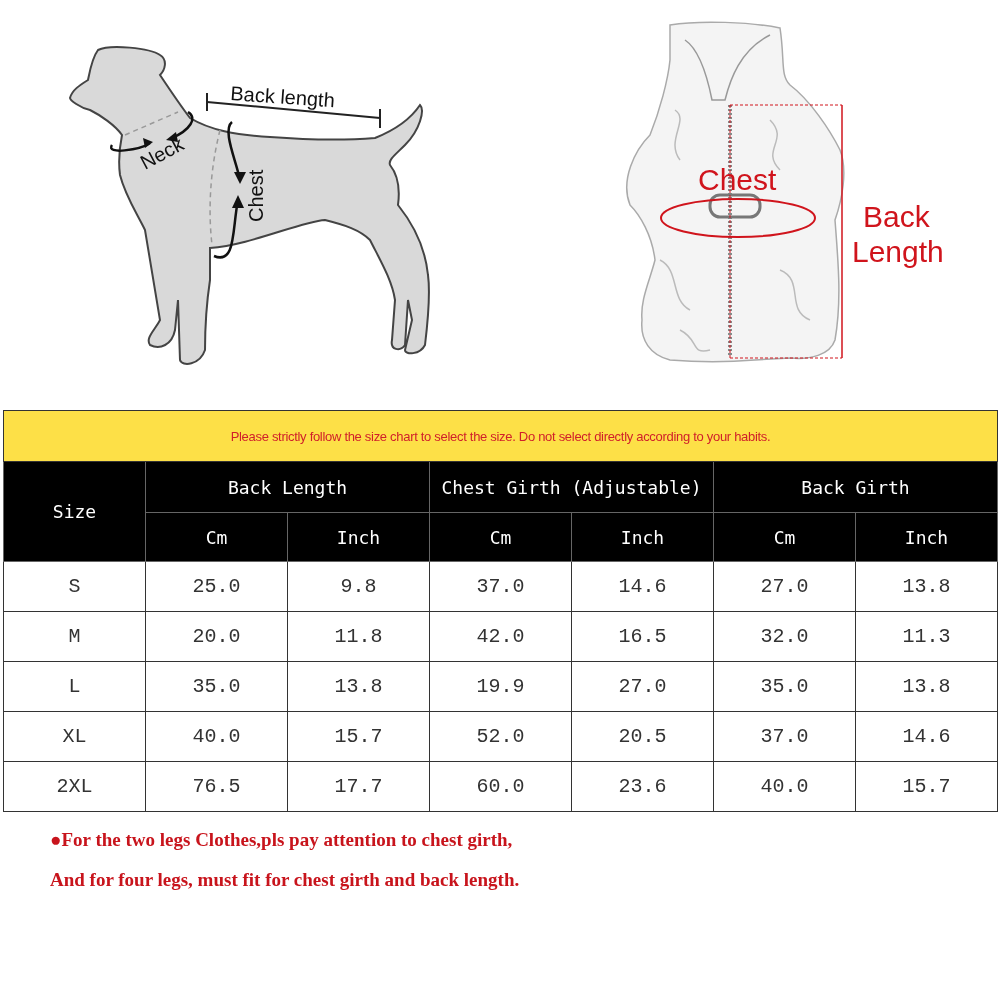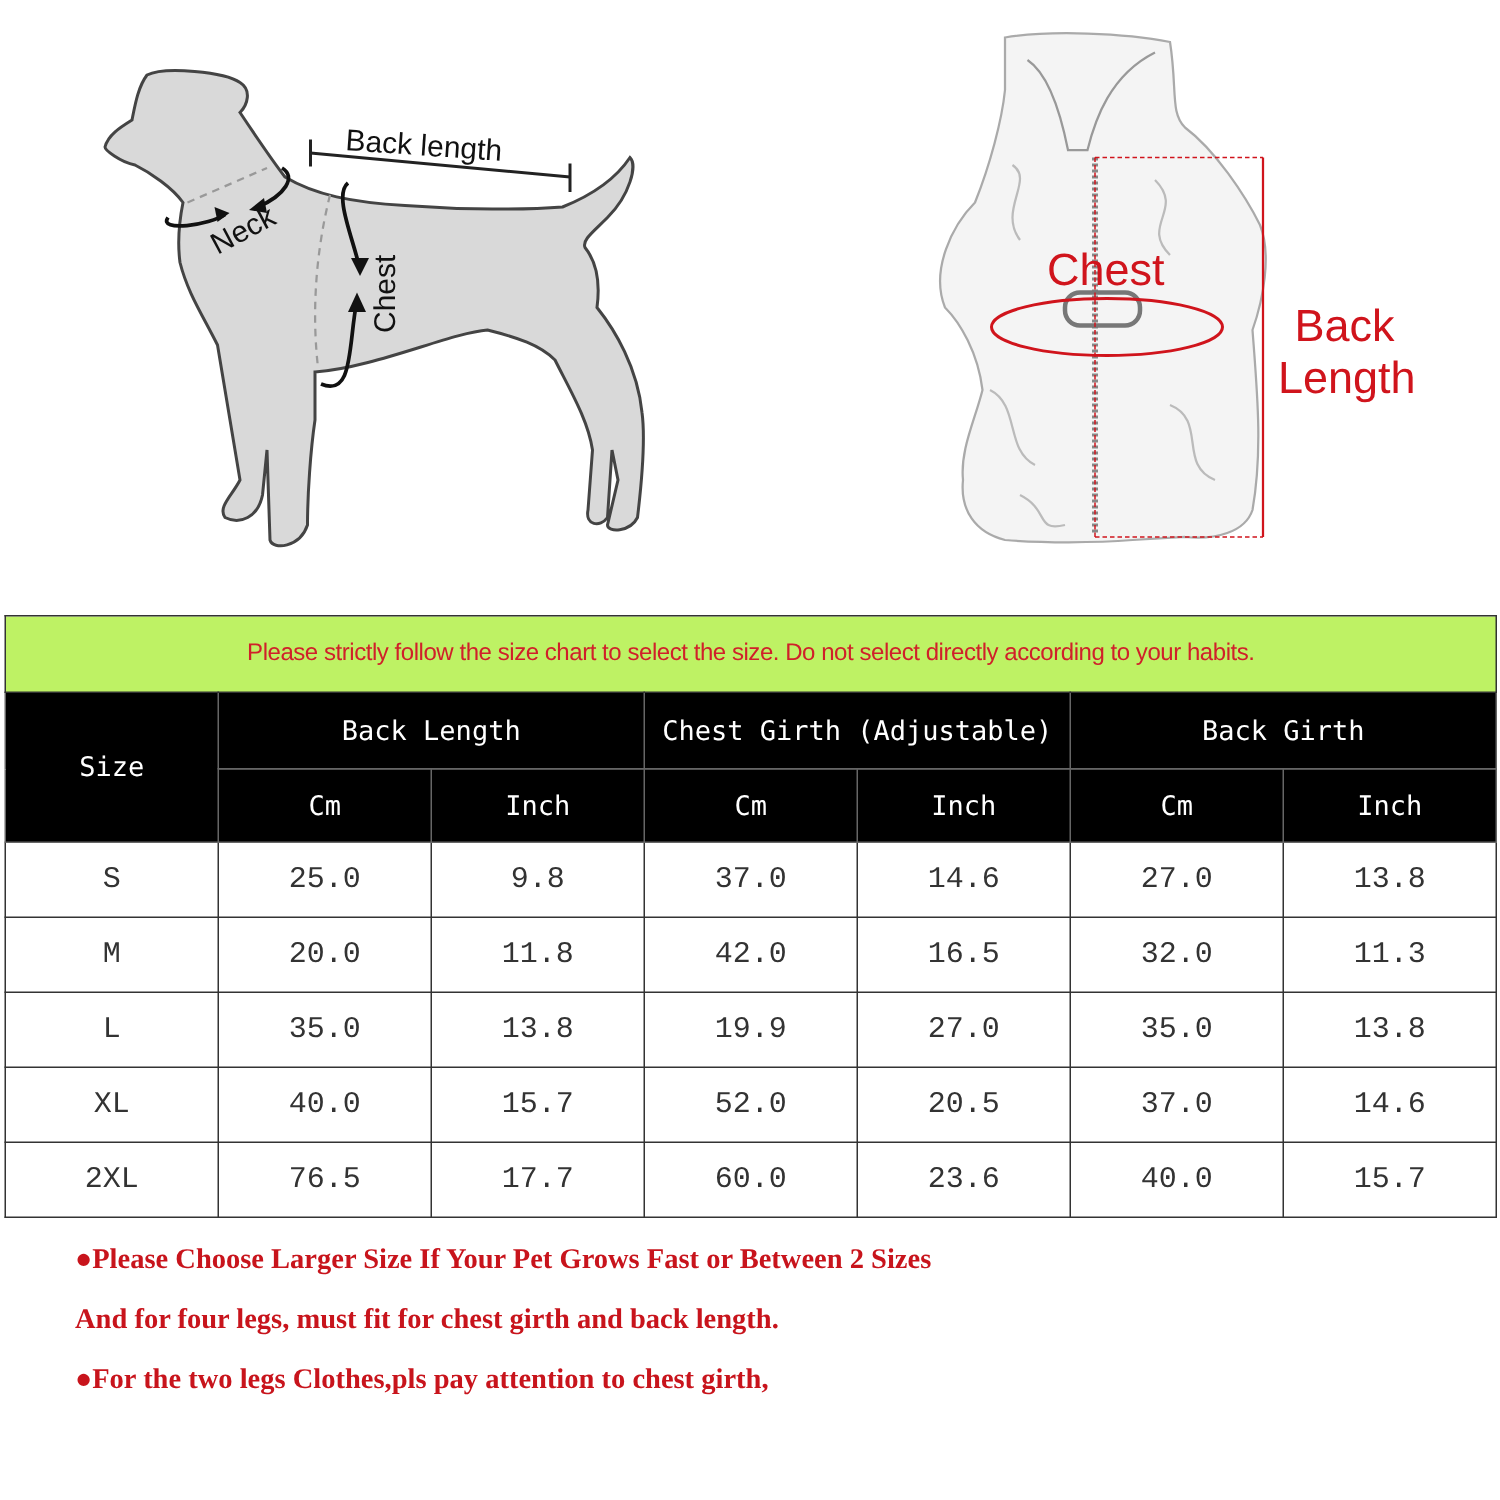--- a/index.html
+++ b/index.html
@@ -10,21 +10,21 @@
     svg text { font-family: "Liberation Sans", sans-serif; }
 
     table.size-table {
       position: absolute; left: 3px; top: 410px; width: 994px;
       border-collapse: collapse; table-layout: fixed;
       font-family: "Liberation Serif", serif;
     }
     table.size-table td, table.size-table th {
       border: 1px solid #333; text-align: center; padding: 0;
     }
-    .notice-cell { height: 50px; background: #bef264; color: #d0202a; font-family: "Liberation Sans", sans-serif; font-size: 16px; letter-spacing: -0.3px; }
+    .notice-cell { height: 50px; background: #fde047; color: #d0202a; font-family: "Liberation Sans", sans-serif; font-size: 13px; letter-spacing: -0.3px; }
     .hdr { background: #000; color: #fff; font-weight: normal; font-family: "DejaVu Sans Mono", monospace; font-size: 18px; border-color: #666 !important; }
     .hdr-group { height: 50px; }
     .hdr-unit { height: 48px; }
     .cell { height: 49px; font-size: 20px; color: #333; font-family: "Liberation Mono", monospace; }
     .notes { position: absolute; left: 50px; top: 826px; font-family: "Liberation Serif", serif; font-weight: bold; color: #c8141c; font-size: 19px; }
     .note { height: 40px; line-height: 28px; }
   </style>
 </head>
 <body>
 
@@ -138,16 +138,15 @@
     <td class="cell">17.7</td>
     <td class="cell">60.0</td>
     <td class="cell">23.6</td>
     <td class="cell">40.0</td>
     <td class="cell">15.7</td>
   </tr>
 </tbody>
   </table>
 
 <div class="notes">
-  <div class="note">●Please Choose Larger Size If Your Pet Grows Fast or Between 2 Sizes</div>
+  <div class="note">●For the two legs Clothes,pls pay attention to chest girth,</div>
   <div class="note">And for four legs, must fit for chest girth and back length.</div>
-  <div class="note">●For the two legs Clothes,pls pay attention to chest girth,</div>
 </div>
 
 </body></html>

